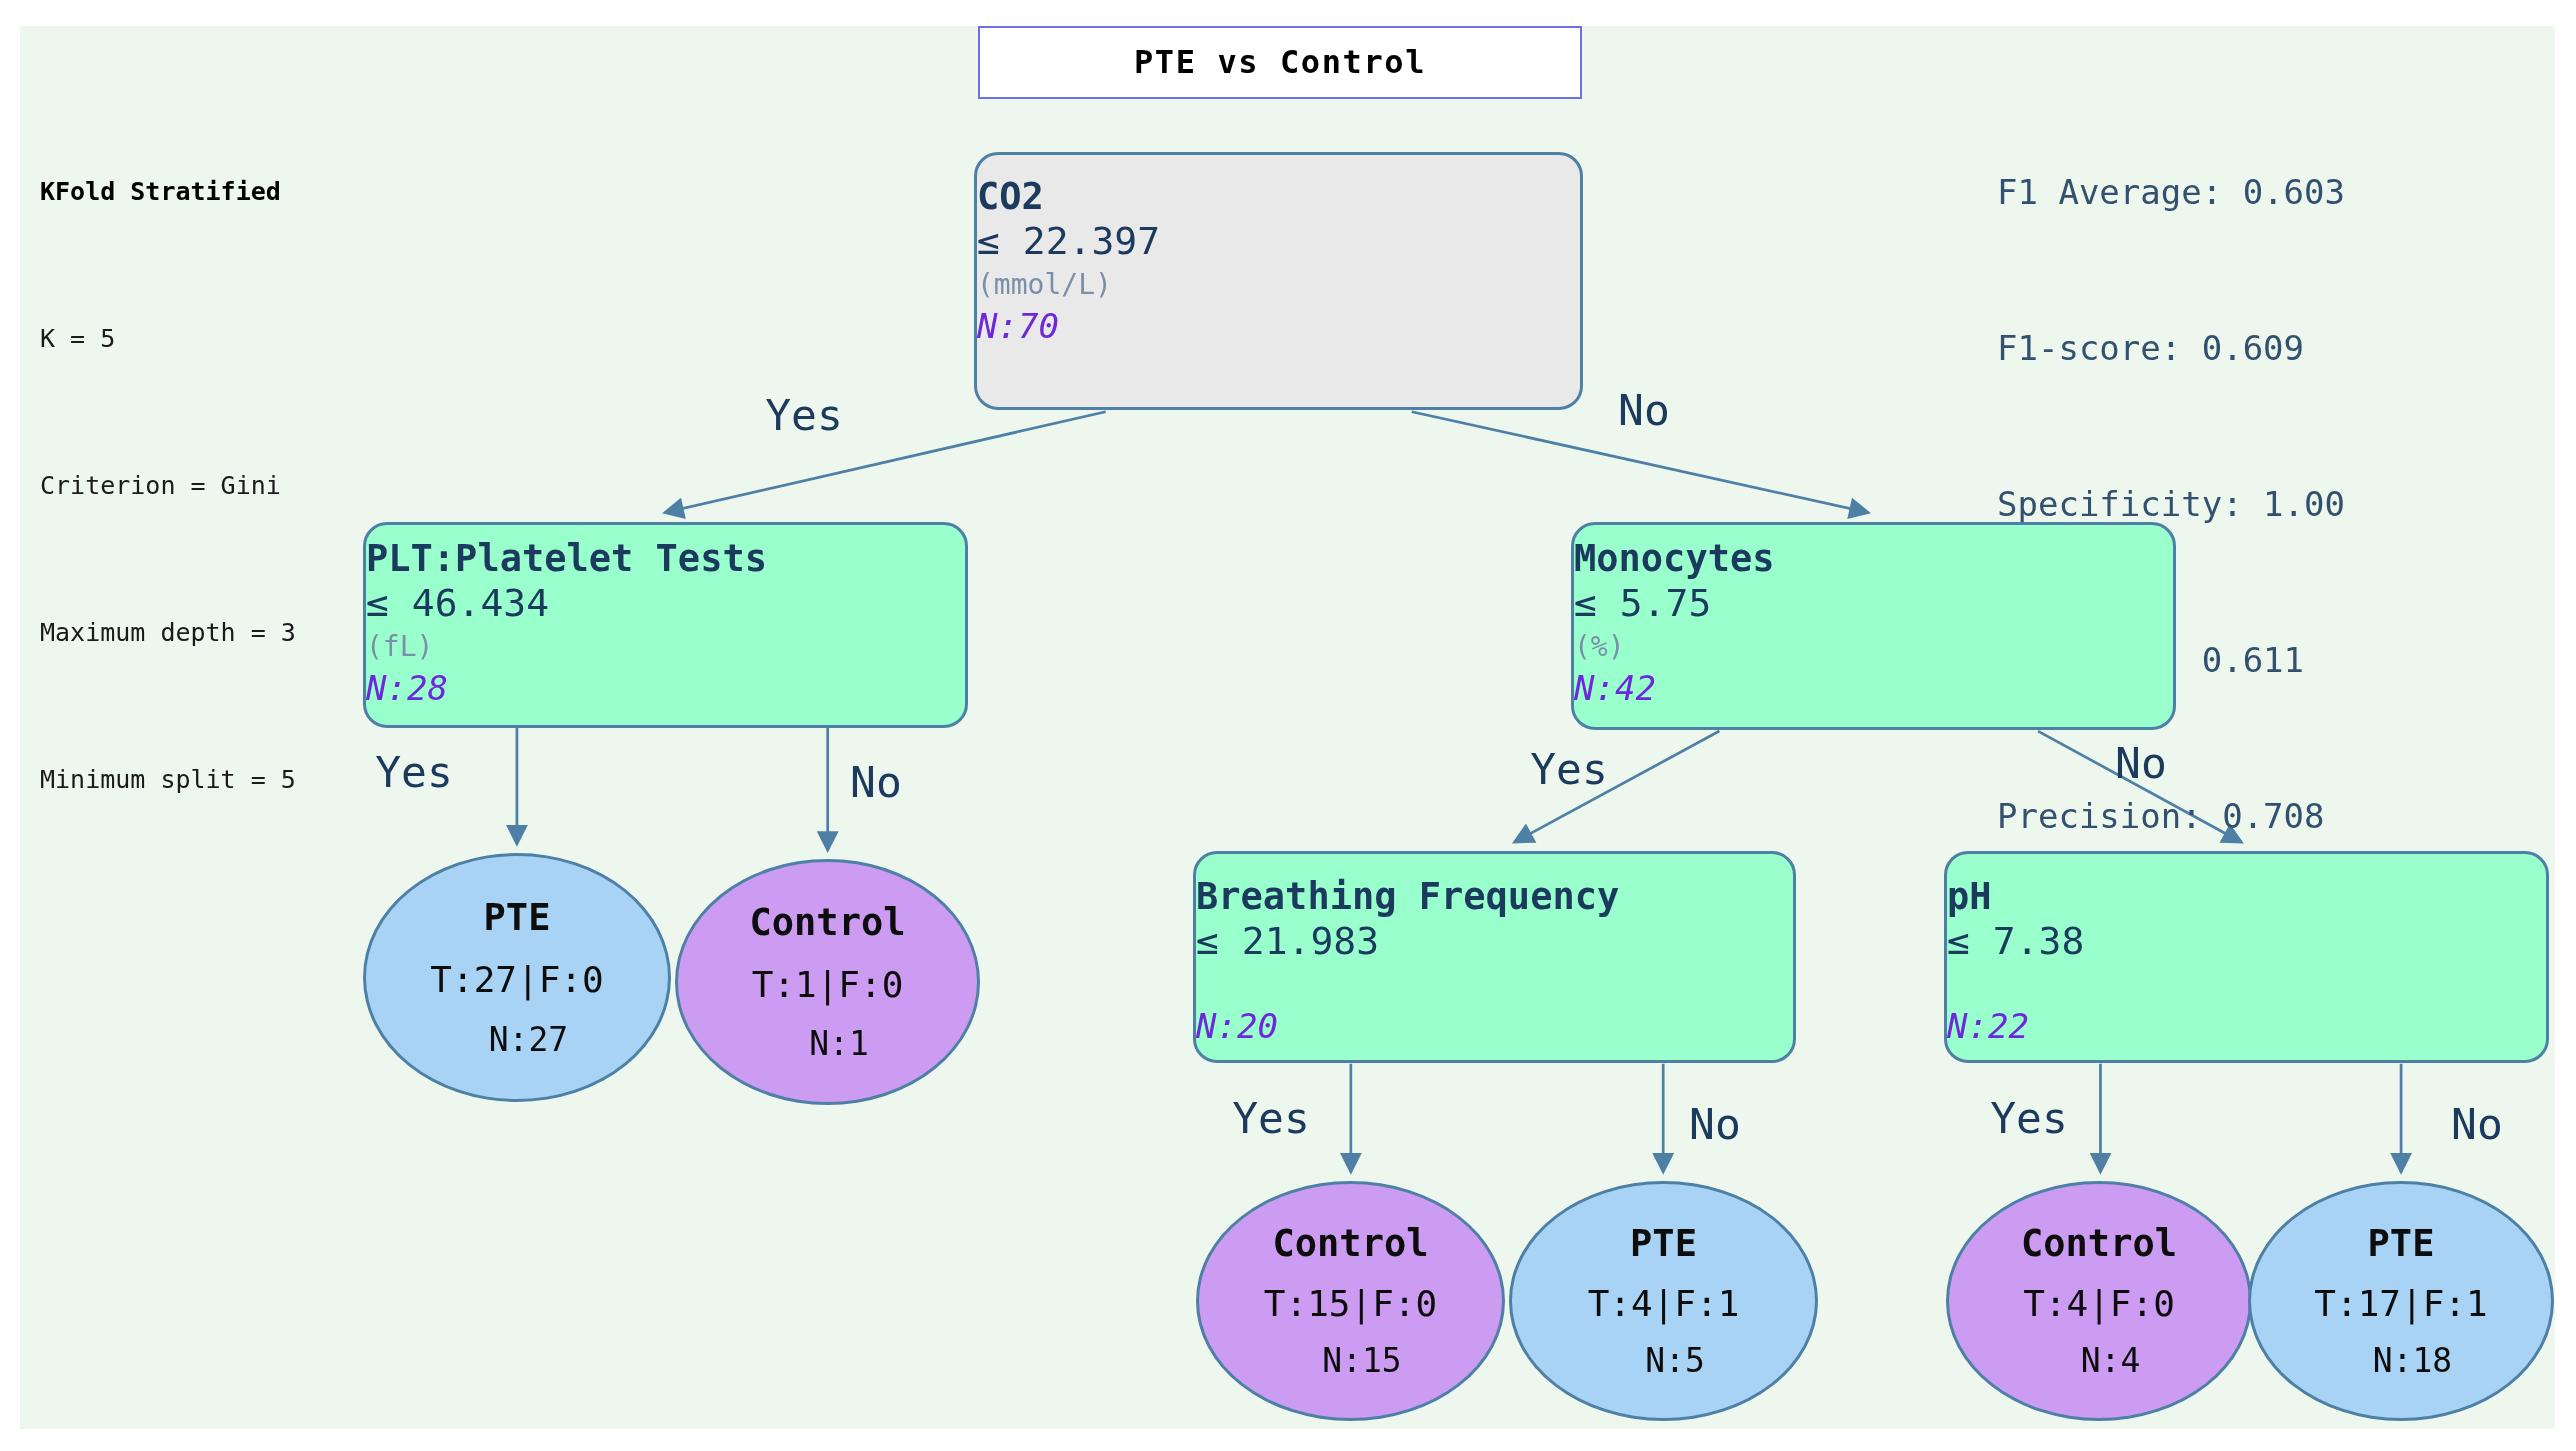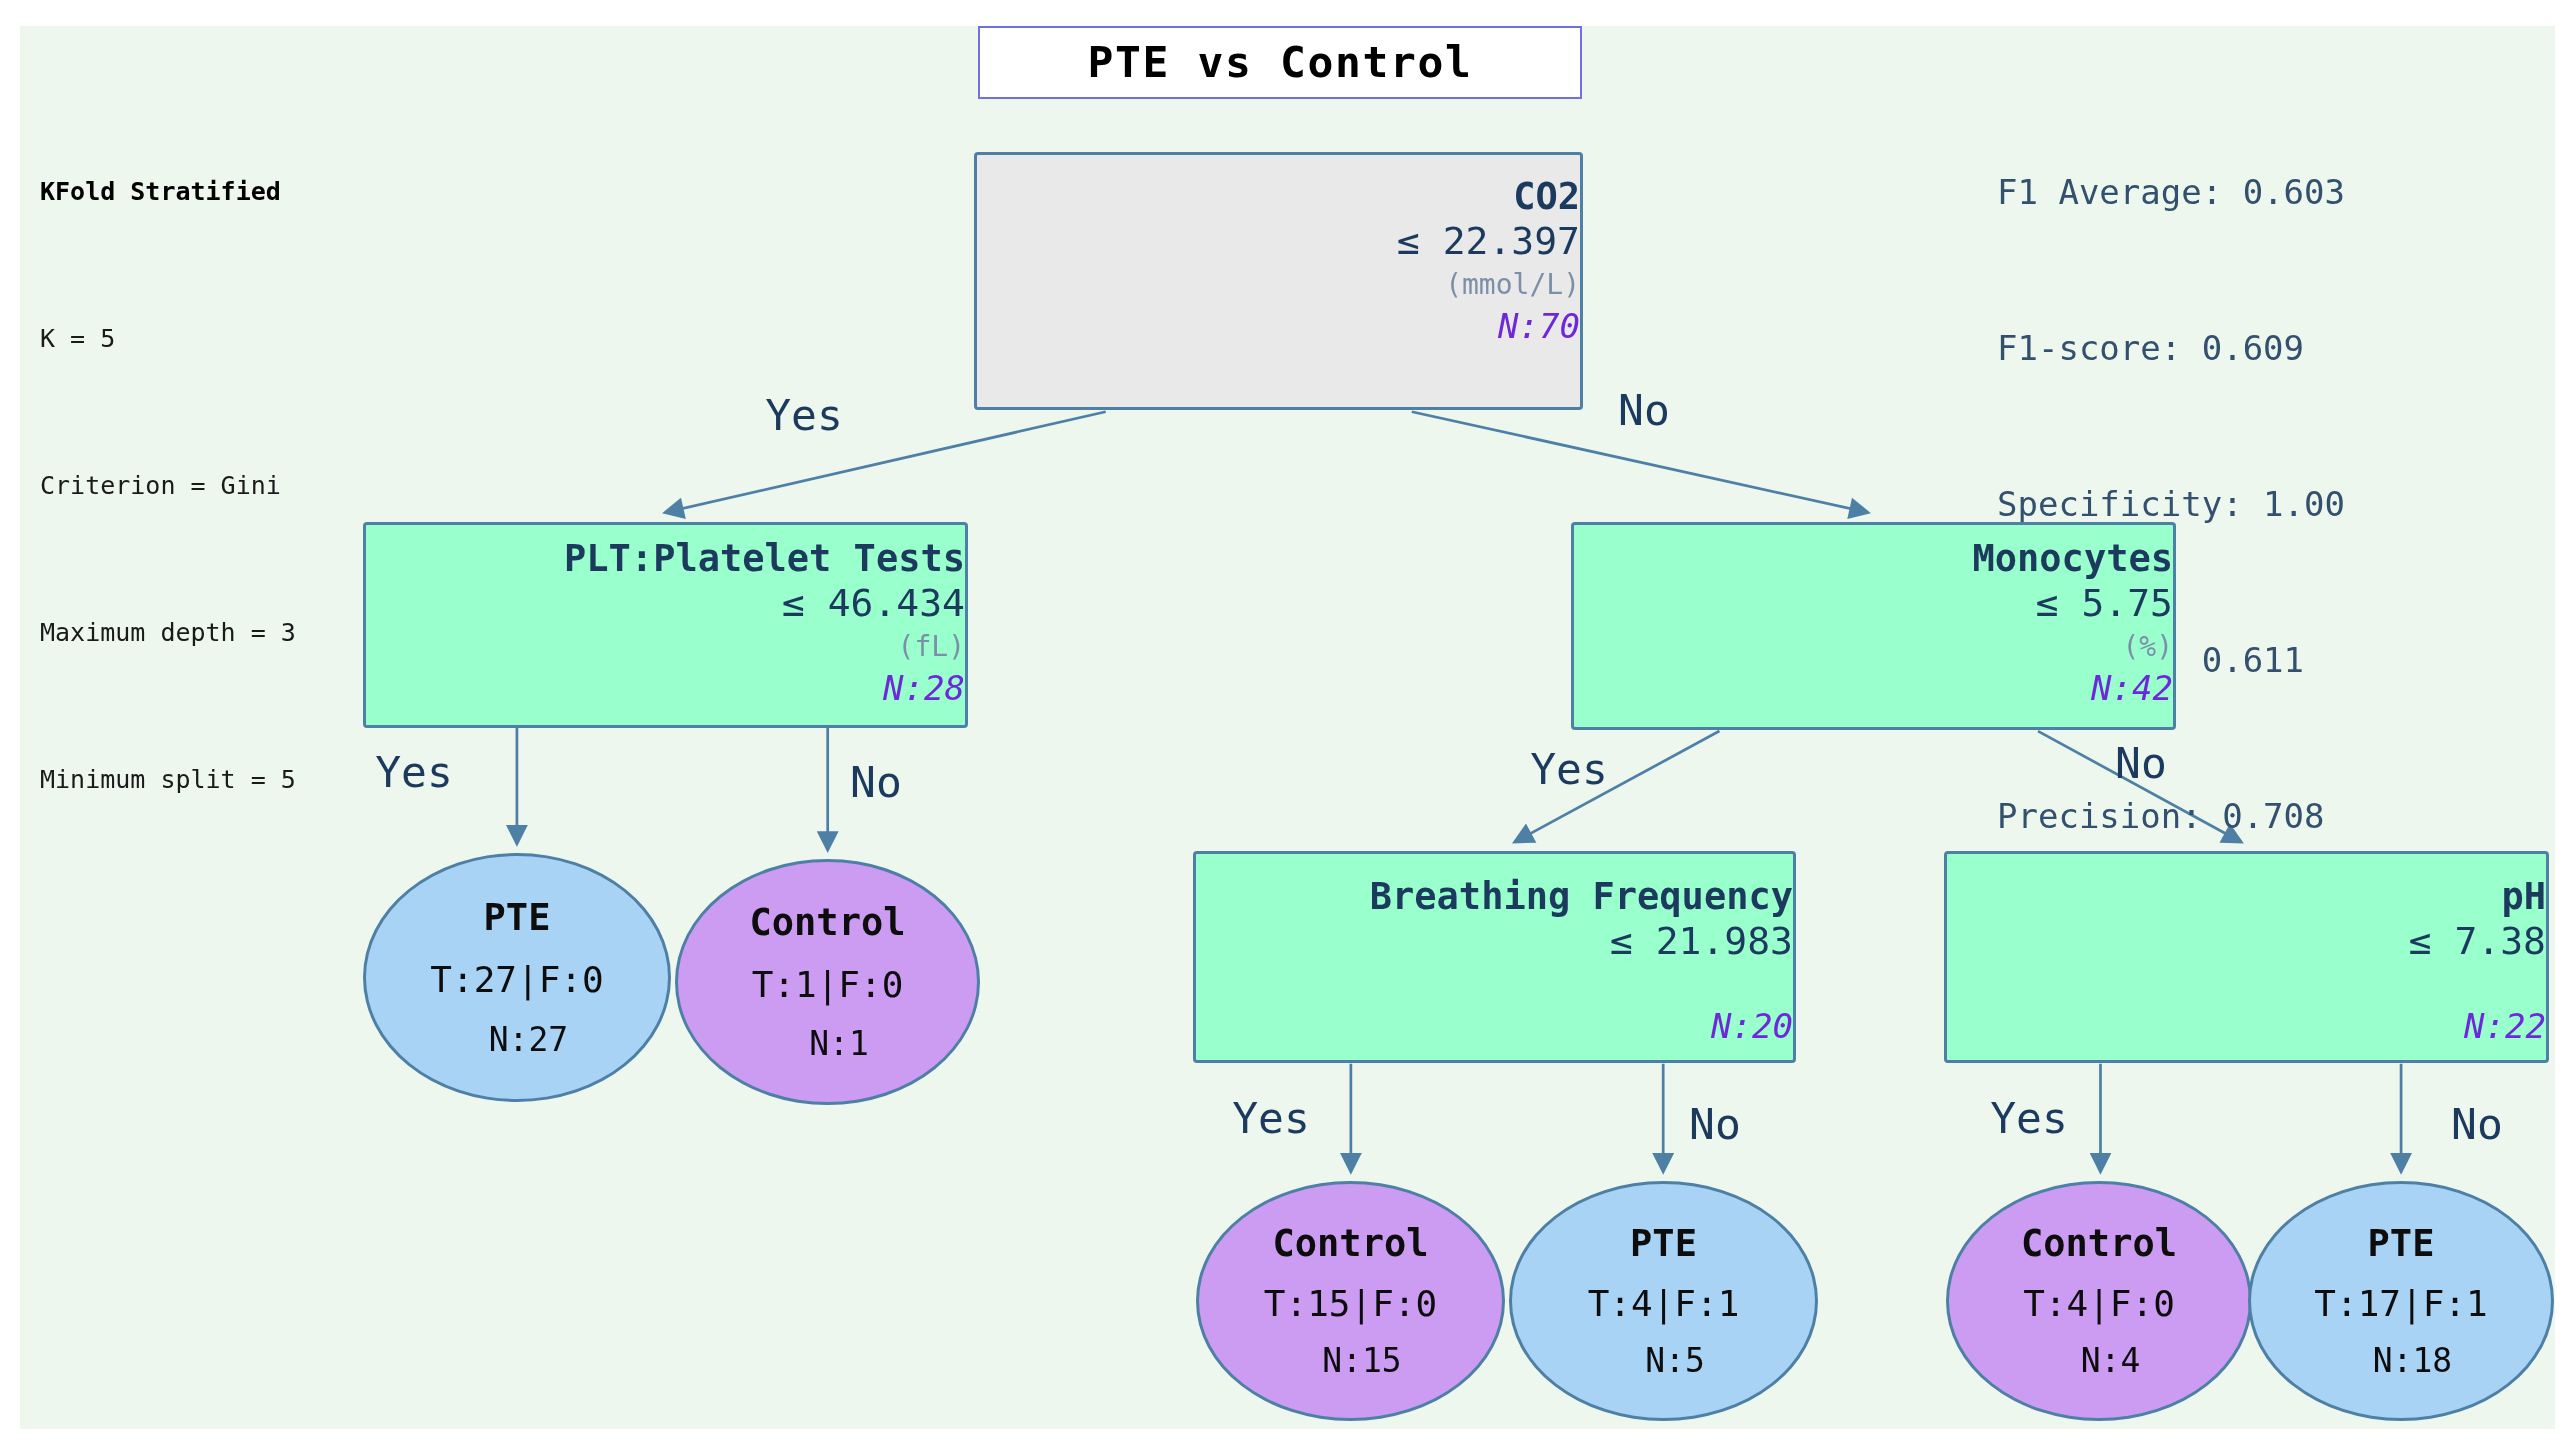--- a/index.html
+++ b/index.html
@@ -9,30 +9,30 @@
   }
   .panel{position:absolute;left:19.5px;top:26px;width:2535px;height:1403px;background:#edf7ee;}
   .edges{position:absolute;left:0;top:0;width:2576px;height:1452px;z-index:2;}
   
   .info{position:absolute;left:40px;top:69px;z-index:3;color:#1a1a1a;font-size:25px;line-height:49px;white-space:pre;}
   .info .heading{font-weight:bold;color:#000;}
   
   .title-box{
     position:absolute;left:978px;top:26px;width:604px;height:73px;z-index:4;
     background:#ffffff;border:2.3px solid #6f6fe8;box-sizing:border-box;
-    text-align:center;line-height:69px;font-size:43px;font-weight:bold;color:#000;
+    text-align:center;line-height:69px;font-size:32px;font-weight:bold;color:#000;
     letter-spacing:1.6px;
   }
   
   .metrics{position:absolute;left:1997px;top:62px;z-index:3;color:#33516f;font-size:34px;line-height:52px;white-space:pre;}
   
   .dnode{
     position:absolute;z-index:3;box-sizing:border-box;
-    border:3.1px solid #4e80a6;border-radius:4px;
-    display:flex;flex-direction:column;align-items:flex-end;
+    border:3.1px solid #4e80a6;border-radius:24px;
+    display:flex;flex-direction:column;align-items:flex-start;
     text-align:center;color:#1c3a5e;
   }
   .dnode .feature{font-size:37px;font-weight:bold;height:45px;line-height:45px;}
   .dnode .thresh{font-size:38px;height:47px;line-height:45px;}
   .dnode .unit{font-size:28px;height:39px;line-height:37px;color:#7b90a8;}
   .dnode .nsamp{font-size:34px;height:42px;line-height:42px;color:#6d28d9;font-style:italic;}
   .mint{background:#99ffcc;}
   .gray{background:#e9e9e9;}
   
   .leaf{

